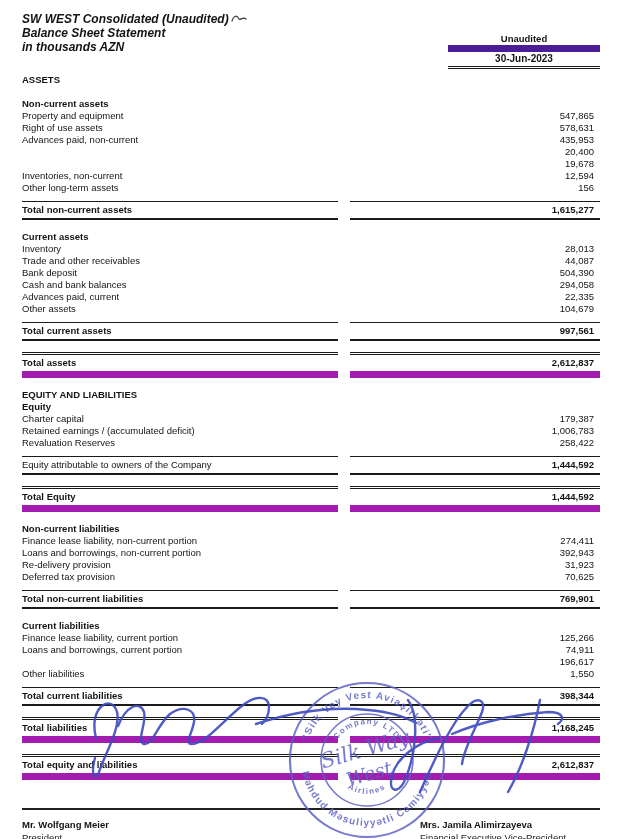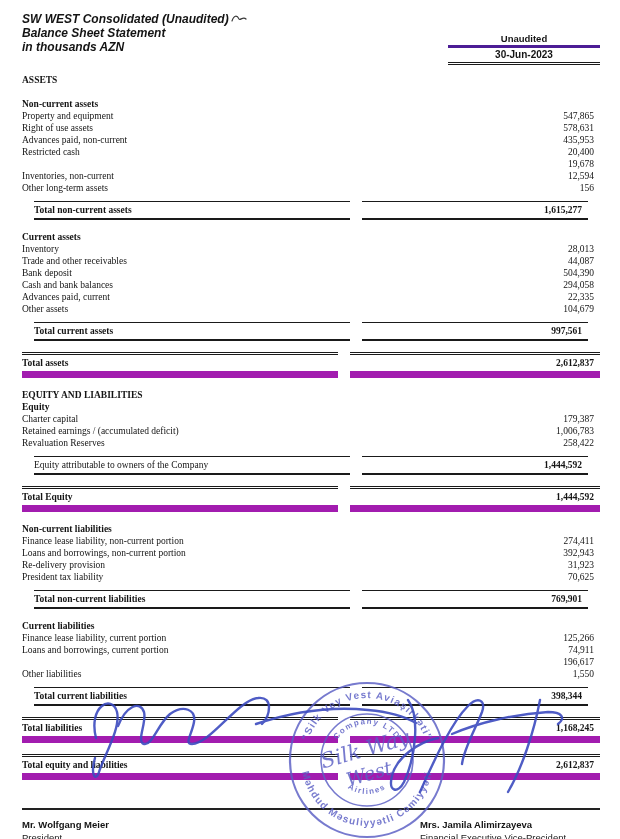--- a/index.html
+++ b/index.html
@@ -5,31 +5,31 @@
   * { margin:0; padding:0; box-sizing:border-box; }
   html,body { width:620px; height:839px; background:#ffffff; overflow:hidden; }
   body { font-family:"Liberation Sans", sans-serif; color:#141414; position:relative;
          padding:12px 20px 0 22px; }
 
   
   .doc-header { position:relative; height:52px; }
   .title-line { font-size:12px; font-weight:bold; font-style:italic; line-height:14px; white-space:nowrap; }
   .title-mark { display:inline-block; vertical-align:baseline; margin-left:2px; }
   .col-header { position:absolute; top:20px; right:0; width:152px; text-align:center; }
-  .col-header .uh { font-size:9.5px; font-weight:bold; line-height:13px; border-bottom:3px solid #4c1d95; }
+  .col-header .uh { font-size:9.5px; font-weight:bold; line-height:13px; border-bottom:7px solid #4c1d95; }
   .col-header .dh { font-size:10px; font-weight:bold; line-height:14px; border-bottom:3px double #1a1a1a; }
 
   
-  .table { margin-top:10px;font-family:Liberation Serif, serif; }
+  .table { margin-top:10px; }
   .row { display:flex; line-height:12px; font-size:9.5px; }
   .cell-label { flex:0 0 316px; }
   .cell-value { flex:1; margin-left:12px; text-align:right; padding-right:6px; }
   .row.section .cell-label, .row.heading .cell-label { font-weight:bold; }
   .row.spacer { height:12px; }
-  .row.total, .row.subtotal { margin:7px 12px 11px; }
+  .row.total, .row.subtotal { margin:7px 0 11px; }
   .row.grandtotal { margin:0 0 11px; }
   .row.total .cell-label, .row.total .cell-value,
   .row.subtotal .cell-label, .row.subtotal .cell-value {
     border-top:1px solid #1a1a1a; border-bottom:2px solid #1a1a1a; padding-top:2px; padding-bottom:2px; }
   .row.grandtotal .cell-label, .row.grandtotal .cell-value {
     border-top:3px double #1a1a1a; border-bottom:7px solid #a21caf; padding-top:2px; padding-bottom:2px; }
   .row.total .cell-label, .row.total .cell-value,
   .row.grandtotal .cell-label, .row.grandtotal .cell-value,
   .row.subtotal .cell-value { font-weight:bold; }
 
@@ -81,21 +81,20 @@
     </div>
     <div class="row item">
       <span class="cell-label">Right of use assets</span>
       <span class="cell-value">578,631</span>
     </div>
     <div class="row item">
       <span class="cell-label">Advances paid, non-current</span>
       <span class="cell-value">435,953</span>
     </div>
     <div class="row item">
-      <span class="cell-label">Restricted cash</span>
       <span class="cell-value">20,400</span>
     </div>
     <div class="row item">
       <span class="cell-value">19,678</span>
     </div>
     <div class="row item">
       <span class="cell-label">Inventories, non-current</span>
       <span class="cell-value">12,594</span>
     </div>
     <div class="row item">
@@ -180,21 +179,21 @@
     </div>
     <div class="row item">
       <span class="cell-label">Loans and borrowings, non-current portion</span>
       <span class="cell-value">392,943</span>
     </div>
     <div class="row item">
       <span class="cell-label">Re-delivery provision</span>
       <span class="cell-value">31,923</span>
     </div>
     <div class="row item">
-      <span class="cell-label">President tax liability</span>
+      <span class="cell-label">Deferred tax provision</span>
       <span class="cell-value">70,625</span>
     </div>
     <div class="row total">
       <span class="cell-label">Total non-current liabilities</span>
       <span class="cell-value">769,901</span>
     </div>
     <div class="row heading">
       <span class="cell-label">Current liabilities</span>
       <span class="cell-value"></span>
     </div>

